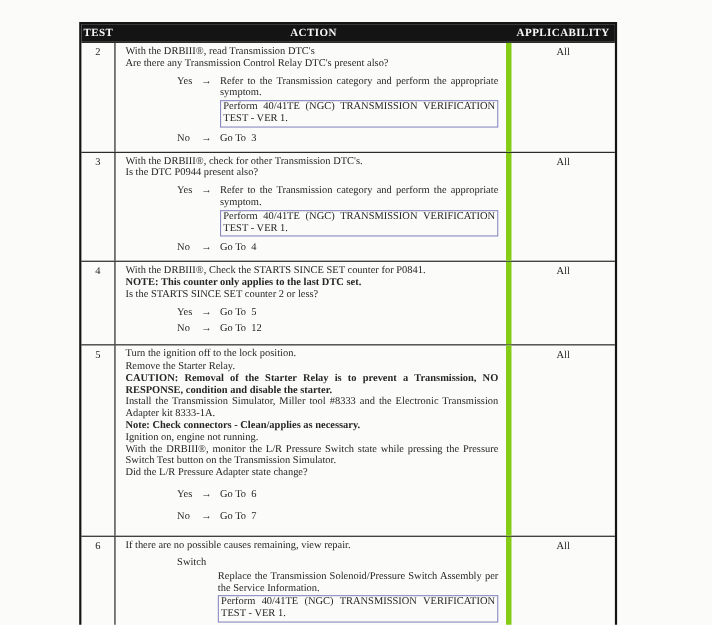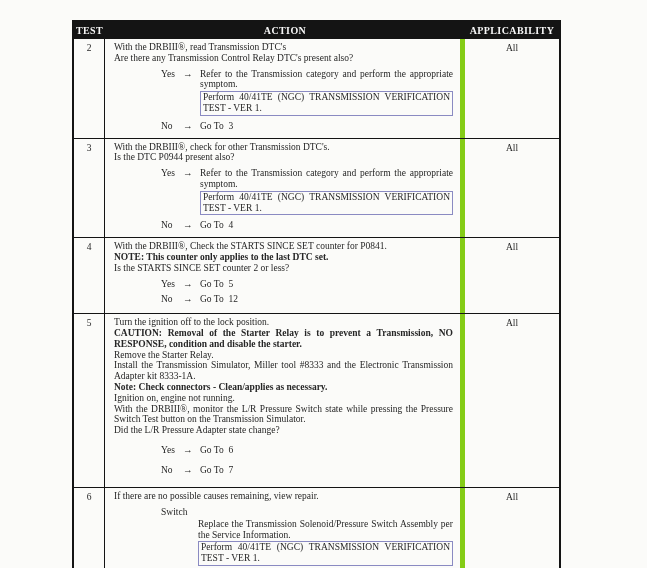--- a/index.html
+++ b/index.html
@@ -143,22 +143,22 @@
           <span class="bcontent">Go To&nbsp;&nbsp;12</span>
         </div>
       </div>
       <div class="cell-appl">All</div>
     </div>
 
     <div class="trow r5">
       <div class="cell-test">5</div>
       <div class="cell-action">
         <div class="p">Turn the ignition off to the lock position.</div>
+        <div class="p">Remove the Starter Relay.</div>
         <div class="p bold">CAUTION: Removal of the Starter Relay is to prevent a Transmission, NO RESPONSE, condition and disable the starter.</div>
-        <div class="p">Remove the Starter Relay.</div>
         <div class="p">Install the Transmission Simulator, Miller tool #8333 and the Electronic Transmission Adapter kit 8333-1A.</div>
         <div class="p bold">Note: Check connectors - Clean/applies as necessary.</div>
         <div class="p">Ignition on, engine not running.</div>
         <div class="p">With the DRBIII®, monitor the L/R Pressure Switch state while pressing the Pressure Switch Test button on the Transmission Simulator.</div>
         <div class="p">Did the L/R Pressure Adapter state change?</div>
         <div class="branch gap-lg">
           <span class="blabel">Yes</span>
           <span class="barrow">→</span>
           <span class="bcontent">Go To&nbsp;&nbsp;6</span>
         </div>

